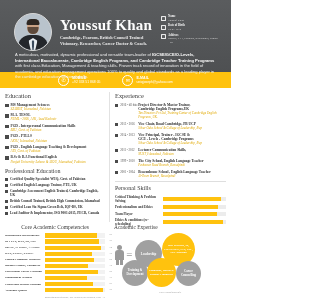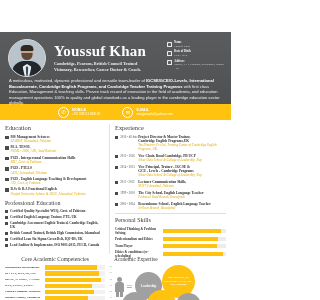--- a/index.html
+++ b/index.html
@@ -22,23 +22,22 @@
     overflow: hidden;
   }
 
   
   .header {
     position: relative;
     height: 72px;
     background: #56585a;
     background: linear-gradient(180deg,#5a5c5e 0%, #4e5052 100%);
     color: #ffffff;
-    padding: 2px;
+    padding: 8px;
     box-sizing: border-box;
-    margin-top: 32px;
   }
   .hdr-top {
     display: flex;
     align-items: flex-start;
     padding: 5px 4px 0 6px;
   }
   .avatar {
     width: 36px;
     height: 36px;
     border-radius: 50%;

